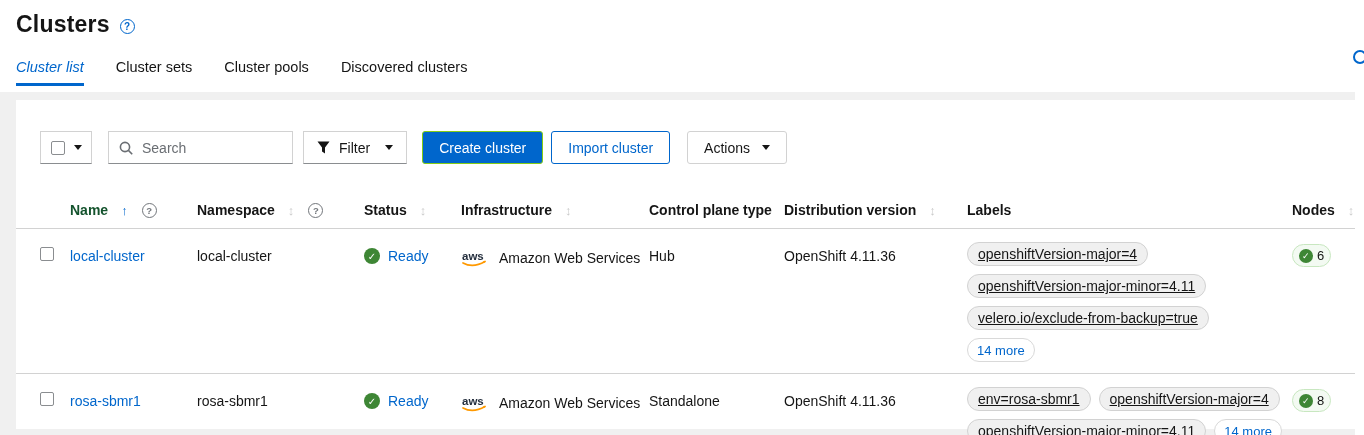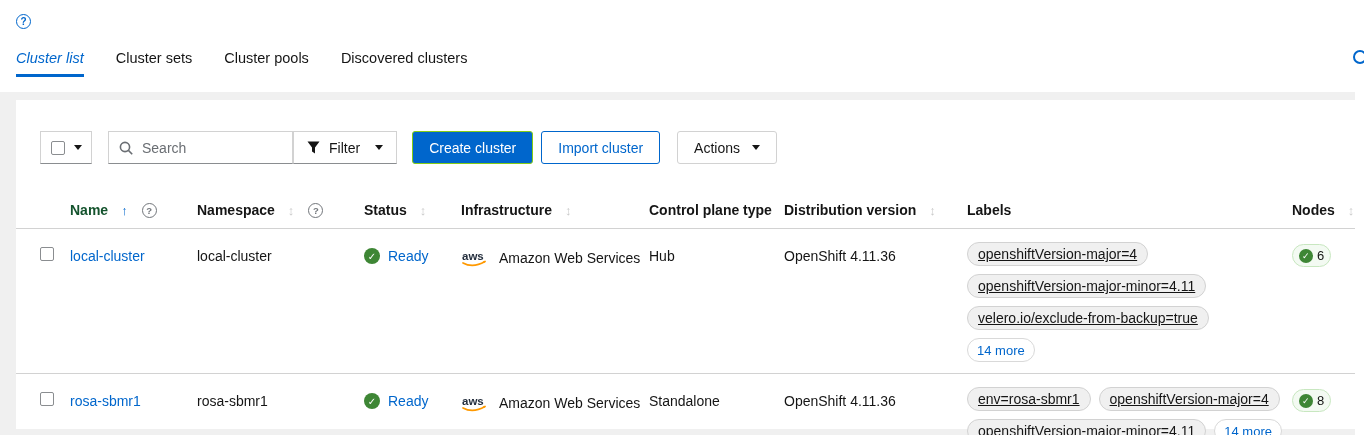--- a/index.html
+++ b/index.html
@@ -33,21 +33,21 @@
   .ctl { height:33px; background:#fff; border:1px solid #d2d2d2; border-bottom-color:#8a8d90;
     display:inline-flex; align-items:center; }
   .bulk-select { width:52px; justify-content:center; gap:9px; cursor:pointer; }
   .checkbox { width:14px; height:14px; border:1px solid #8a8d90; border-radius:2px; background:#fff; display:inline-block; }
   .caret { width:0; height:0; border-left:4px solid transparent; border-right:4px solid transparent;
     border-top:5px solid #151515; display:inline-block; }
   .search-box { width:185px; margin-left:16px; padding:0 10px; gap:9px; }
   .search-box input { border:none; outline:none; width:130px; font-size:14px;
     font-family:"Liberation Sans", sans-serif; color:#151515; background:transparent; }
   .search-box input::placeholder { color:#6a6e73; }
-  .filter-btn { padding:0 13px; gap:9px; cursor:pointer; font-size:14px; }
+  .filter-btn { margin-left:10px; padding:0 13px; gap:9px; cursor:pointer; font-size:14px; }
   .filter-btn .caret { margin-left:6px; }
   .btn { height:33px; border-radius:3px; font-size:14px; display:inline-flex; align-items:center;
     padding:0 16px; cursor:pointer; font-family:"Liberation Sans", sans-serif; }
   .btn-primary { background:#0066cc; color:#fff; border:1px solid #84cc16; margin-left:15px; }
   .btn-secondary { background:#fff; color:#0066cc; border:1px solid #0066cc; margin-left:8px; }
   .btn-plain { background:#fff; color:#151515; border:1px solid #d2d2d2; margin-left:17px; gap:12px; }
 
   
   table { border-collapse:collapse; table-layout:fixed; width:1339px; margin-top:28px; }
   th, td { text-align:left; vertical-align:top; font-size:14px; }
@@ -83,20 +83,21 @@
   .nodes-pill .ok-circle { width:14px; height:14px; font-size:9px; }
   .aws-logo { flex:none; }
 </style>
 </head>
 <body>
 
 <div class="root">
 
   <div class="page-header">
     <div class="title-row">
+      <h1 class="page-title">Clusters</h1>
       <span class="help-badge"></span>
     </div>
     <div class="tabs">
       <div class="tab active">Cluster list</div>
       <div class="tab">Cluster sets</div>
       <div class="tab">Cluster pools</div>
       <div class="tab">Discovered clusters</div>
     </div>
   </div>
   <span class="clipped-icon"></span>

